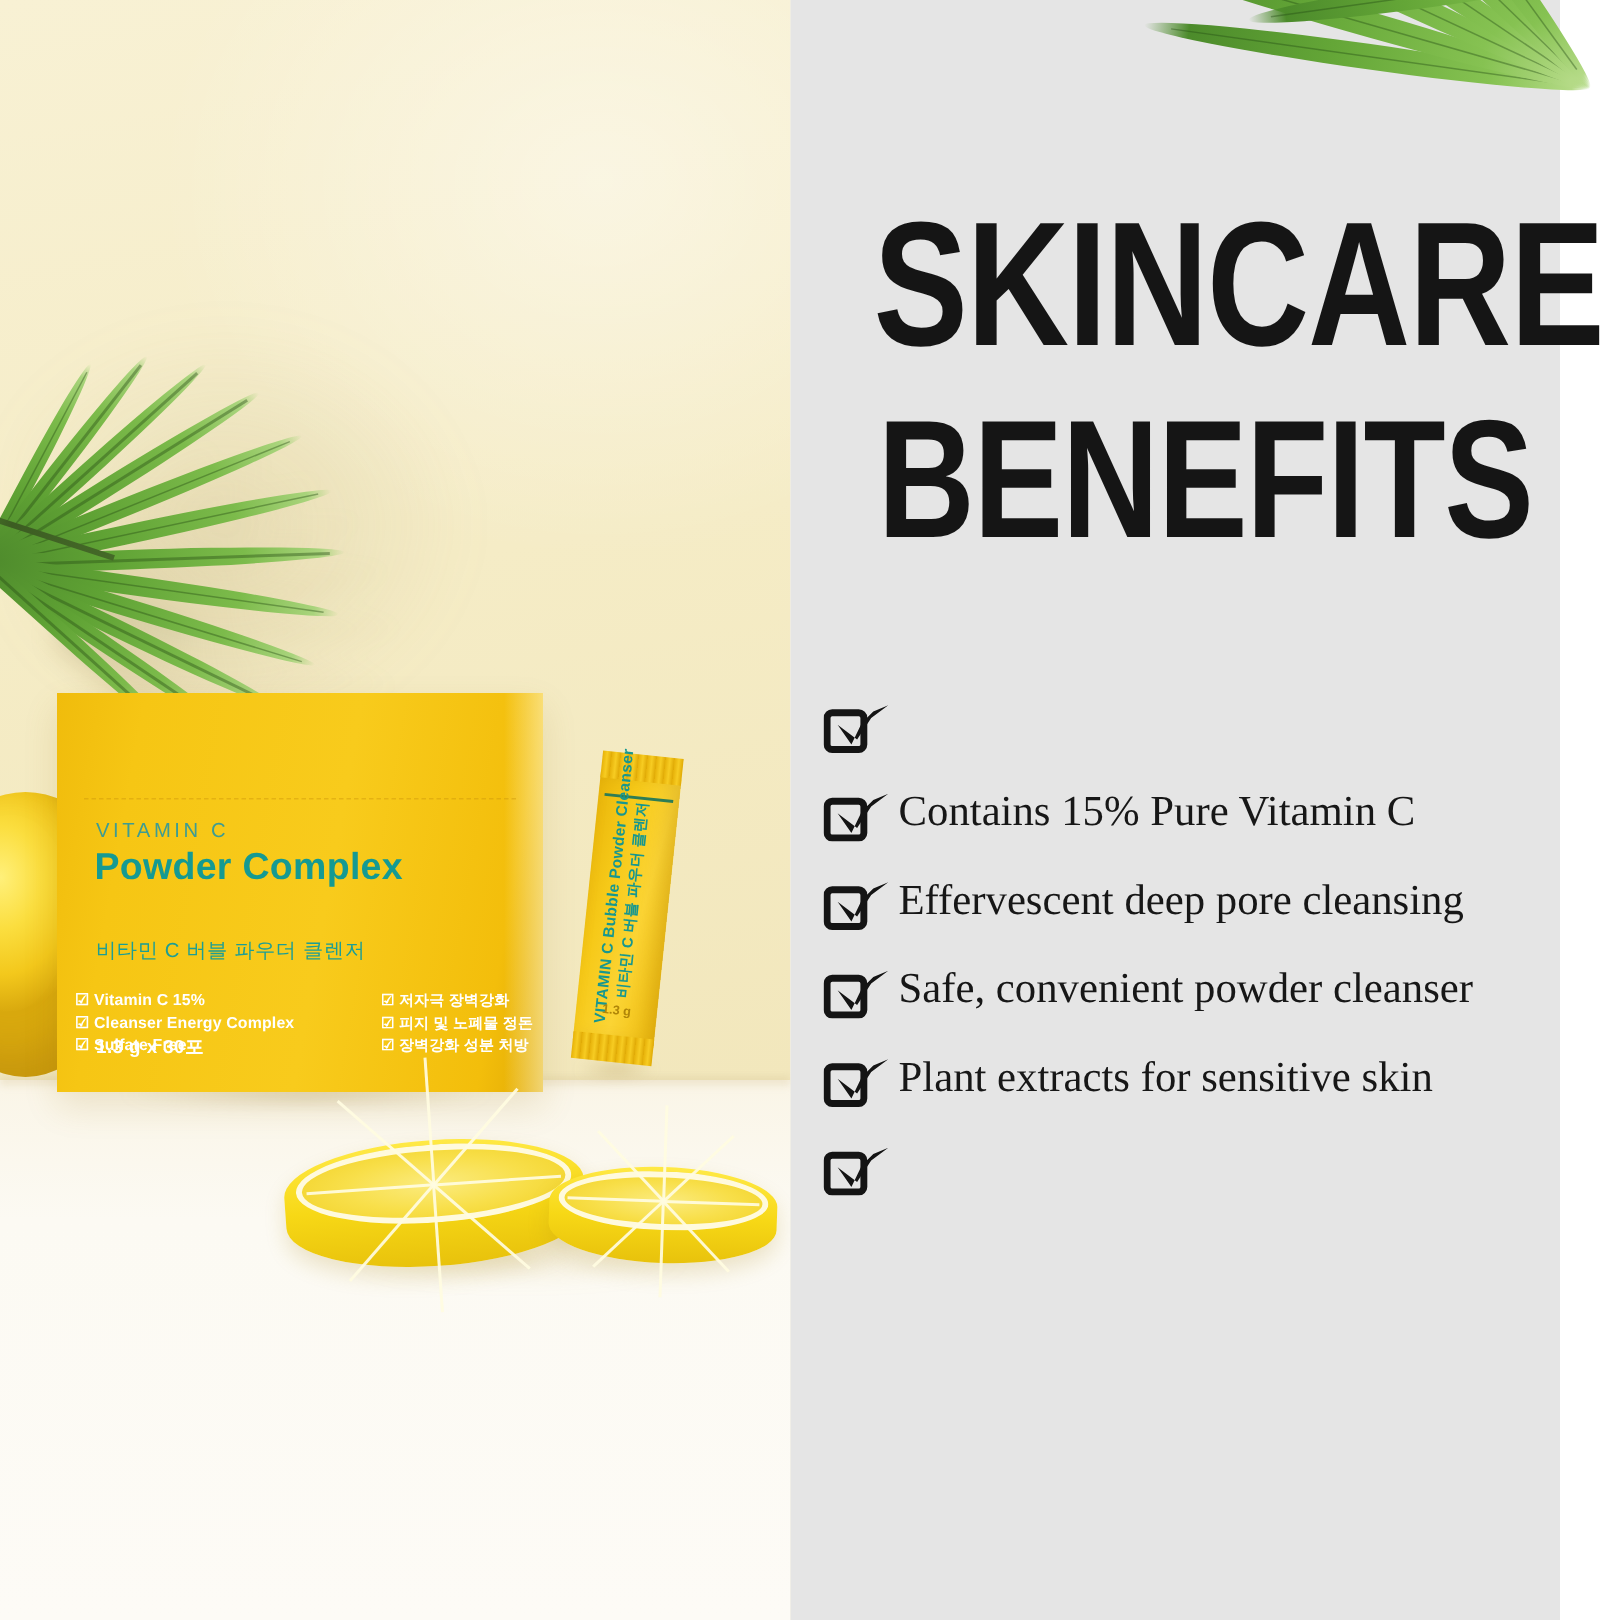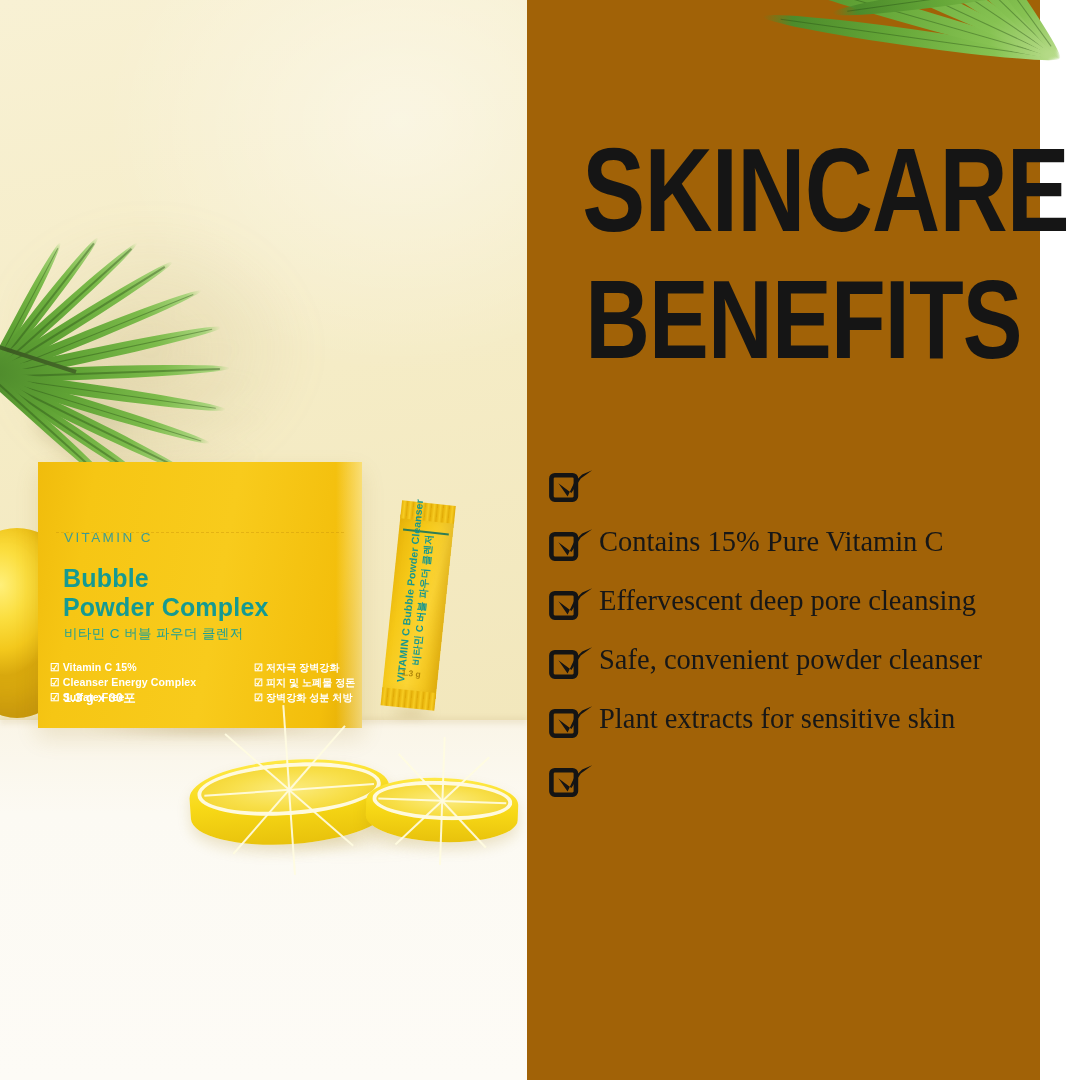--- a/index.html
+++ b/index.html
@@ -85,21 +85,21 @@
   .box-perf{
     position:absolute;left:18px;top:70px;width:288px;height:0;
     border-top:1.5px dashed rgba(205,150,10,.45);
   }
   .box-shadow{
     position:absolute;left:30px;top:716px;width:348px;height:26px;
     background:radial-gradient(ellipse 175px 13px at 50% 50%, rgba(160,130,60,.30), rgba(160,130,60,0) 72%);
     filter:blur(5px);
   }
   .bx-eyebrow{
-    position:absolute;left:26px;top:68px;
+    position:absolute;left:26px;top:84px;
     font-family:"Liberation Sans", sans-serif;
     font-size:13.5px;letter-spacing:2.4px;color:#3E9C92;font-weight:400;
   }
   .bx-title{
     position:absolute;left:25px;top:102px;
     font-family:"Liberation Sans", sans-serif;
     font-size:25px;line-height:29px;font-weight:700;color:#159A92;letter-spacing:.2px;
   }
   .bx-kr{
     position:absolute;left:26px;top:163px;
@@ -178,21 +178,21 @@
   }
   .slice1{left:190px;top:760px;width:200px;height:84px;transform:rotate(-4deg);}
   .slice2{left:366px;top:778px;width:152px;height:64px;transform:rotate(2deg);}
   .slice-shadow{
     position:absolute;left:180px;top:820px;width:330px;height:40px;
     background:radial-gradient(ellipse 160px 18px at 50% 50%, rgba(190,160,60,.22), rgba(190,160,60,0) 72%);
     filter:blur(7px);
   }
 
   
-  .panel{position:absolute;left:527px;top:0;width:513px;height:1080px;background:#a16207;}
+  .panel{position:absolute;left:527px;top:0;width:513px;height:1080px;background:#e5e5e5;}
 
   
   .tr-frond{position:absolute;right:-40px;top:-70px;width:540px;height:430px;}
   .tr-leaf{
     position:absolute;left:0;top:0;height:17px;
     background:linear-gradient(90deg,rgba(90,150,55,0) 0%,#4C8B2B 10%,#64A637 42%,#86C252 78%,#B4DA86 96%,rgba(180,218,134,0) 100%);
     border-radius:50%;
     transform-origin:100% 50%;
   }
   .tr-leaf::after{
@@ -275,21 +275,20 @@
 
     <div class="lemon-whole"></div>
 
     <div class="box-shadow"></div>
 
     <div class="box">
       <div class="box-sheen"></div>
       <div class="box-perf"></div>
       <div class="bx-eyebrow">VITAMIN C</div>
       <div class="bx-title">
-        <div>Bubble</div>
         <div>Powder Complex</div>
       </div>
       <div class="bx-kr">비타민 C 버블 파우더 클렌저</div>
       <div class="bx-feats">
           <div>☑ Vitamin C 15%</div>
           <div>☑ Cleanser Energy Complex</div>
           <div>☑ Sulfate Free</div>
         </div>
       <div class="bx-feats-kr">
           <div>☑ 저자극 장벽강화</div>

